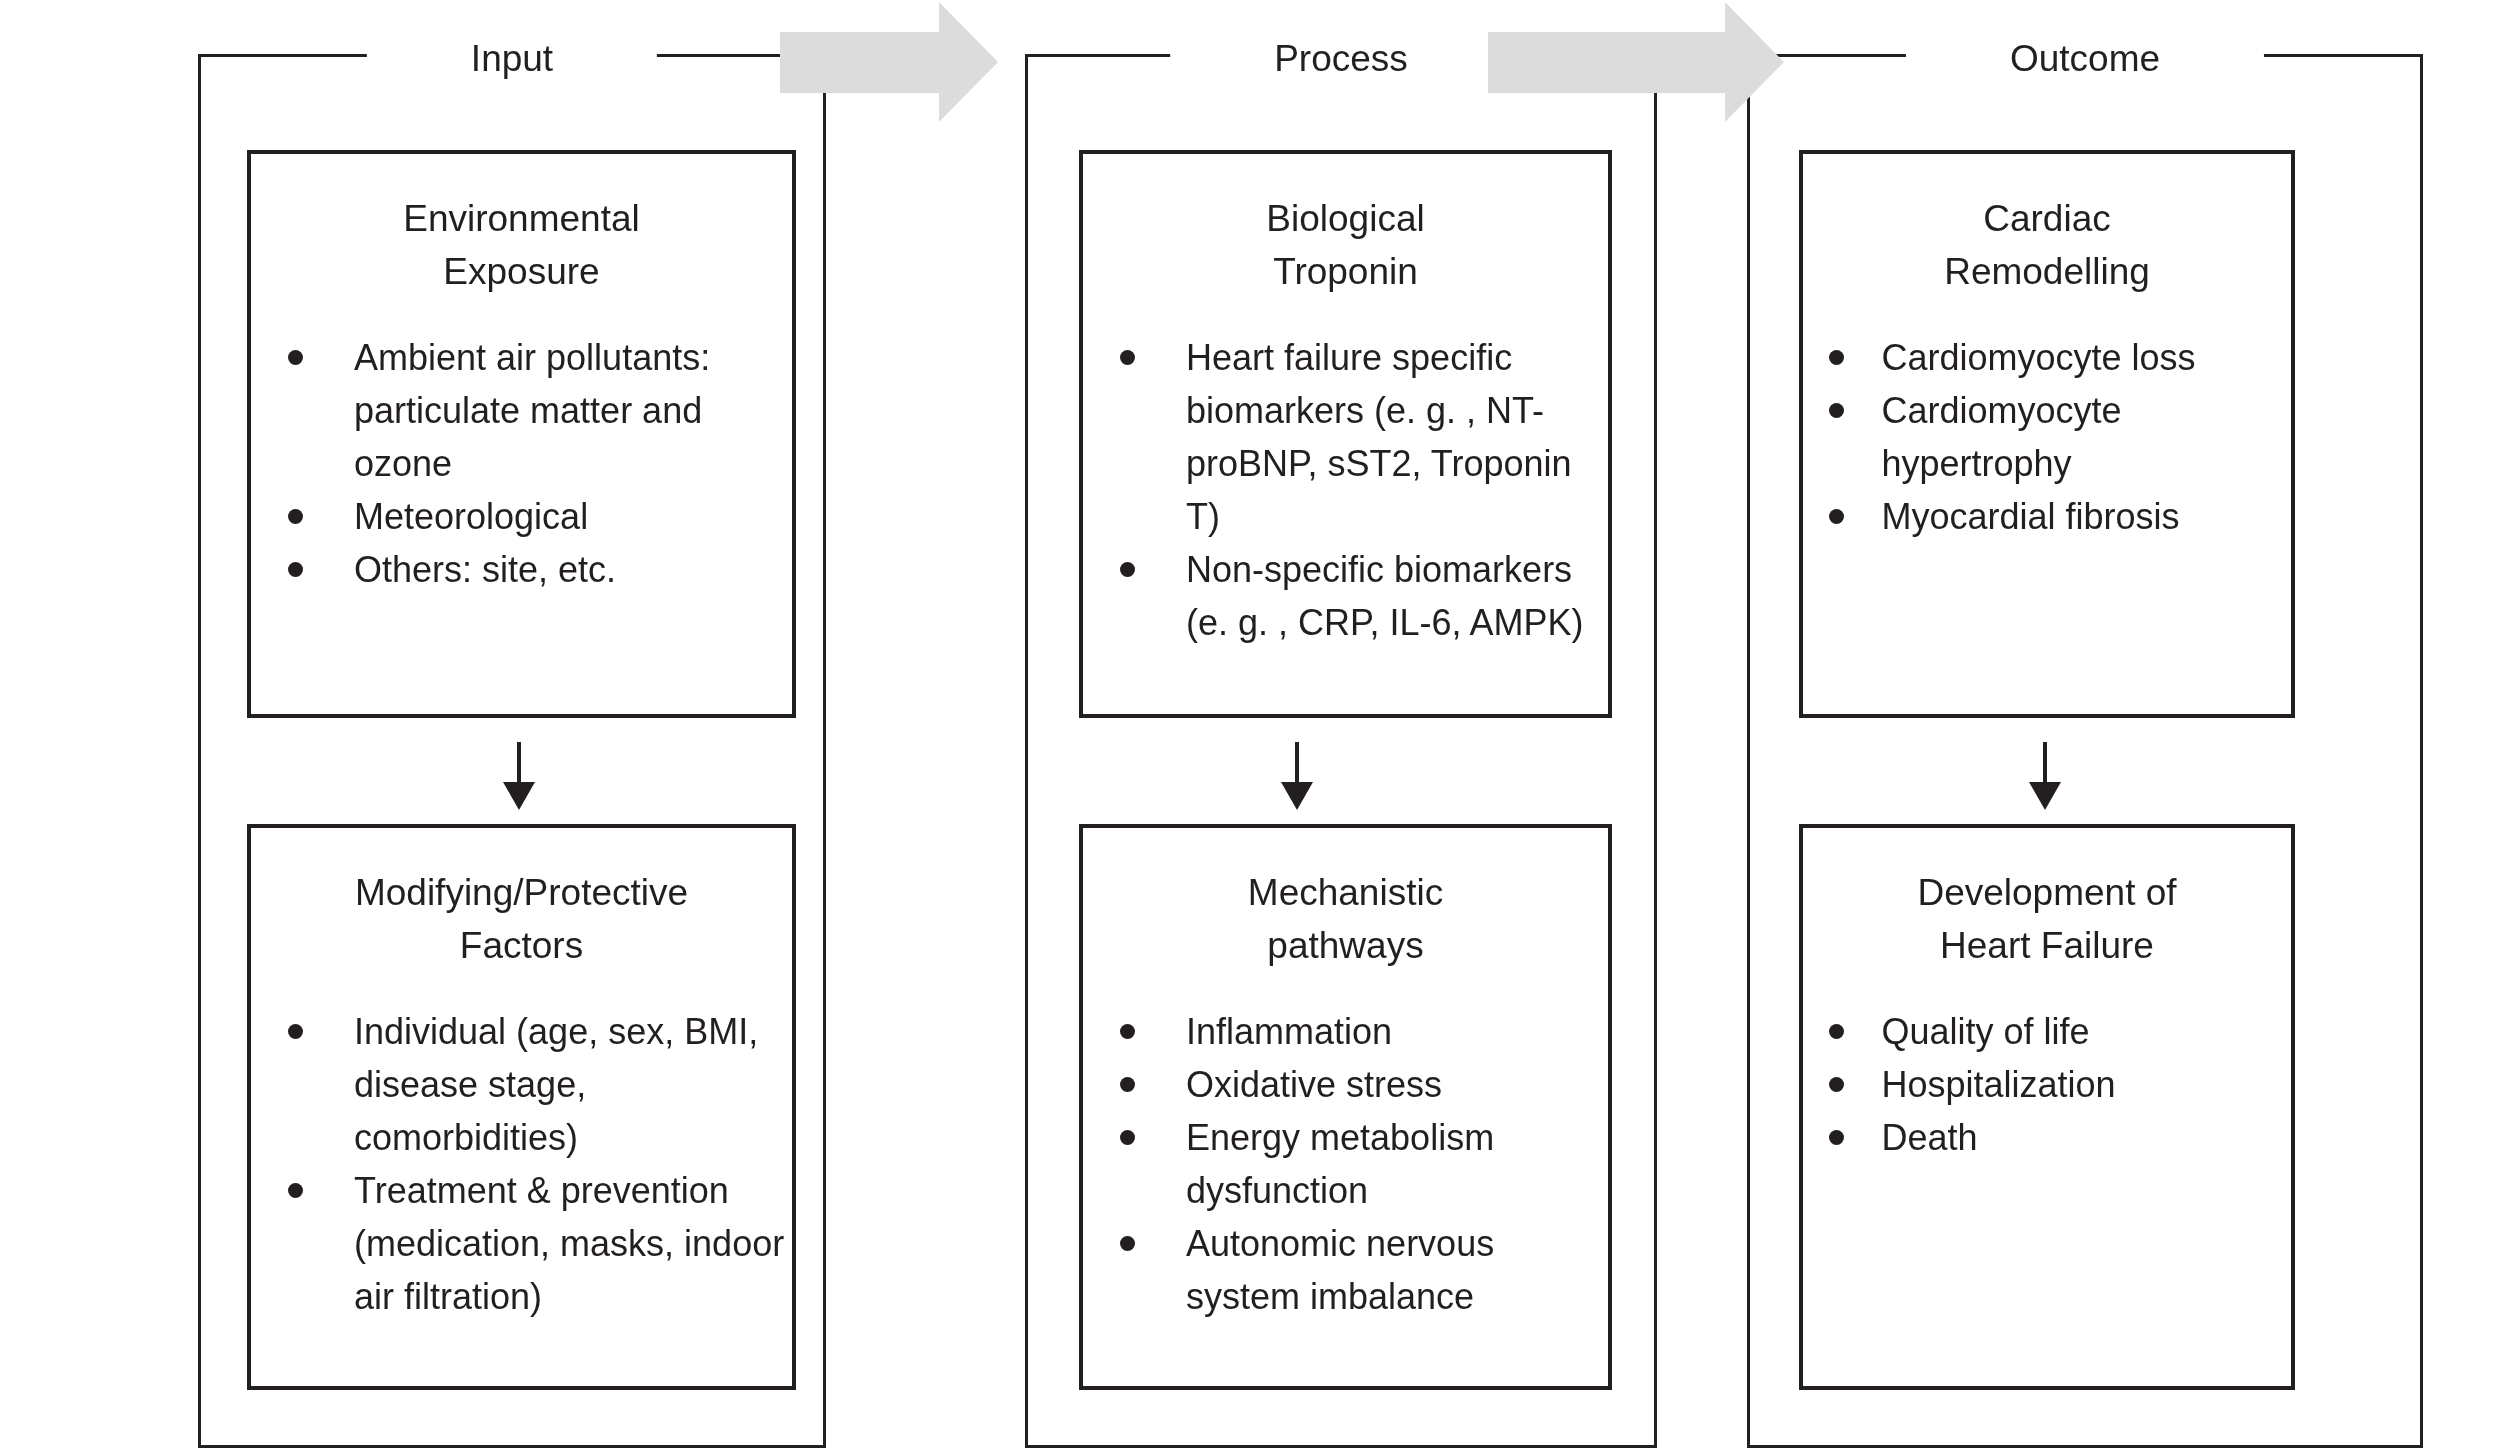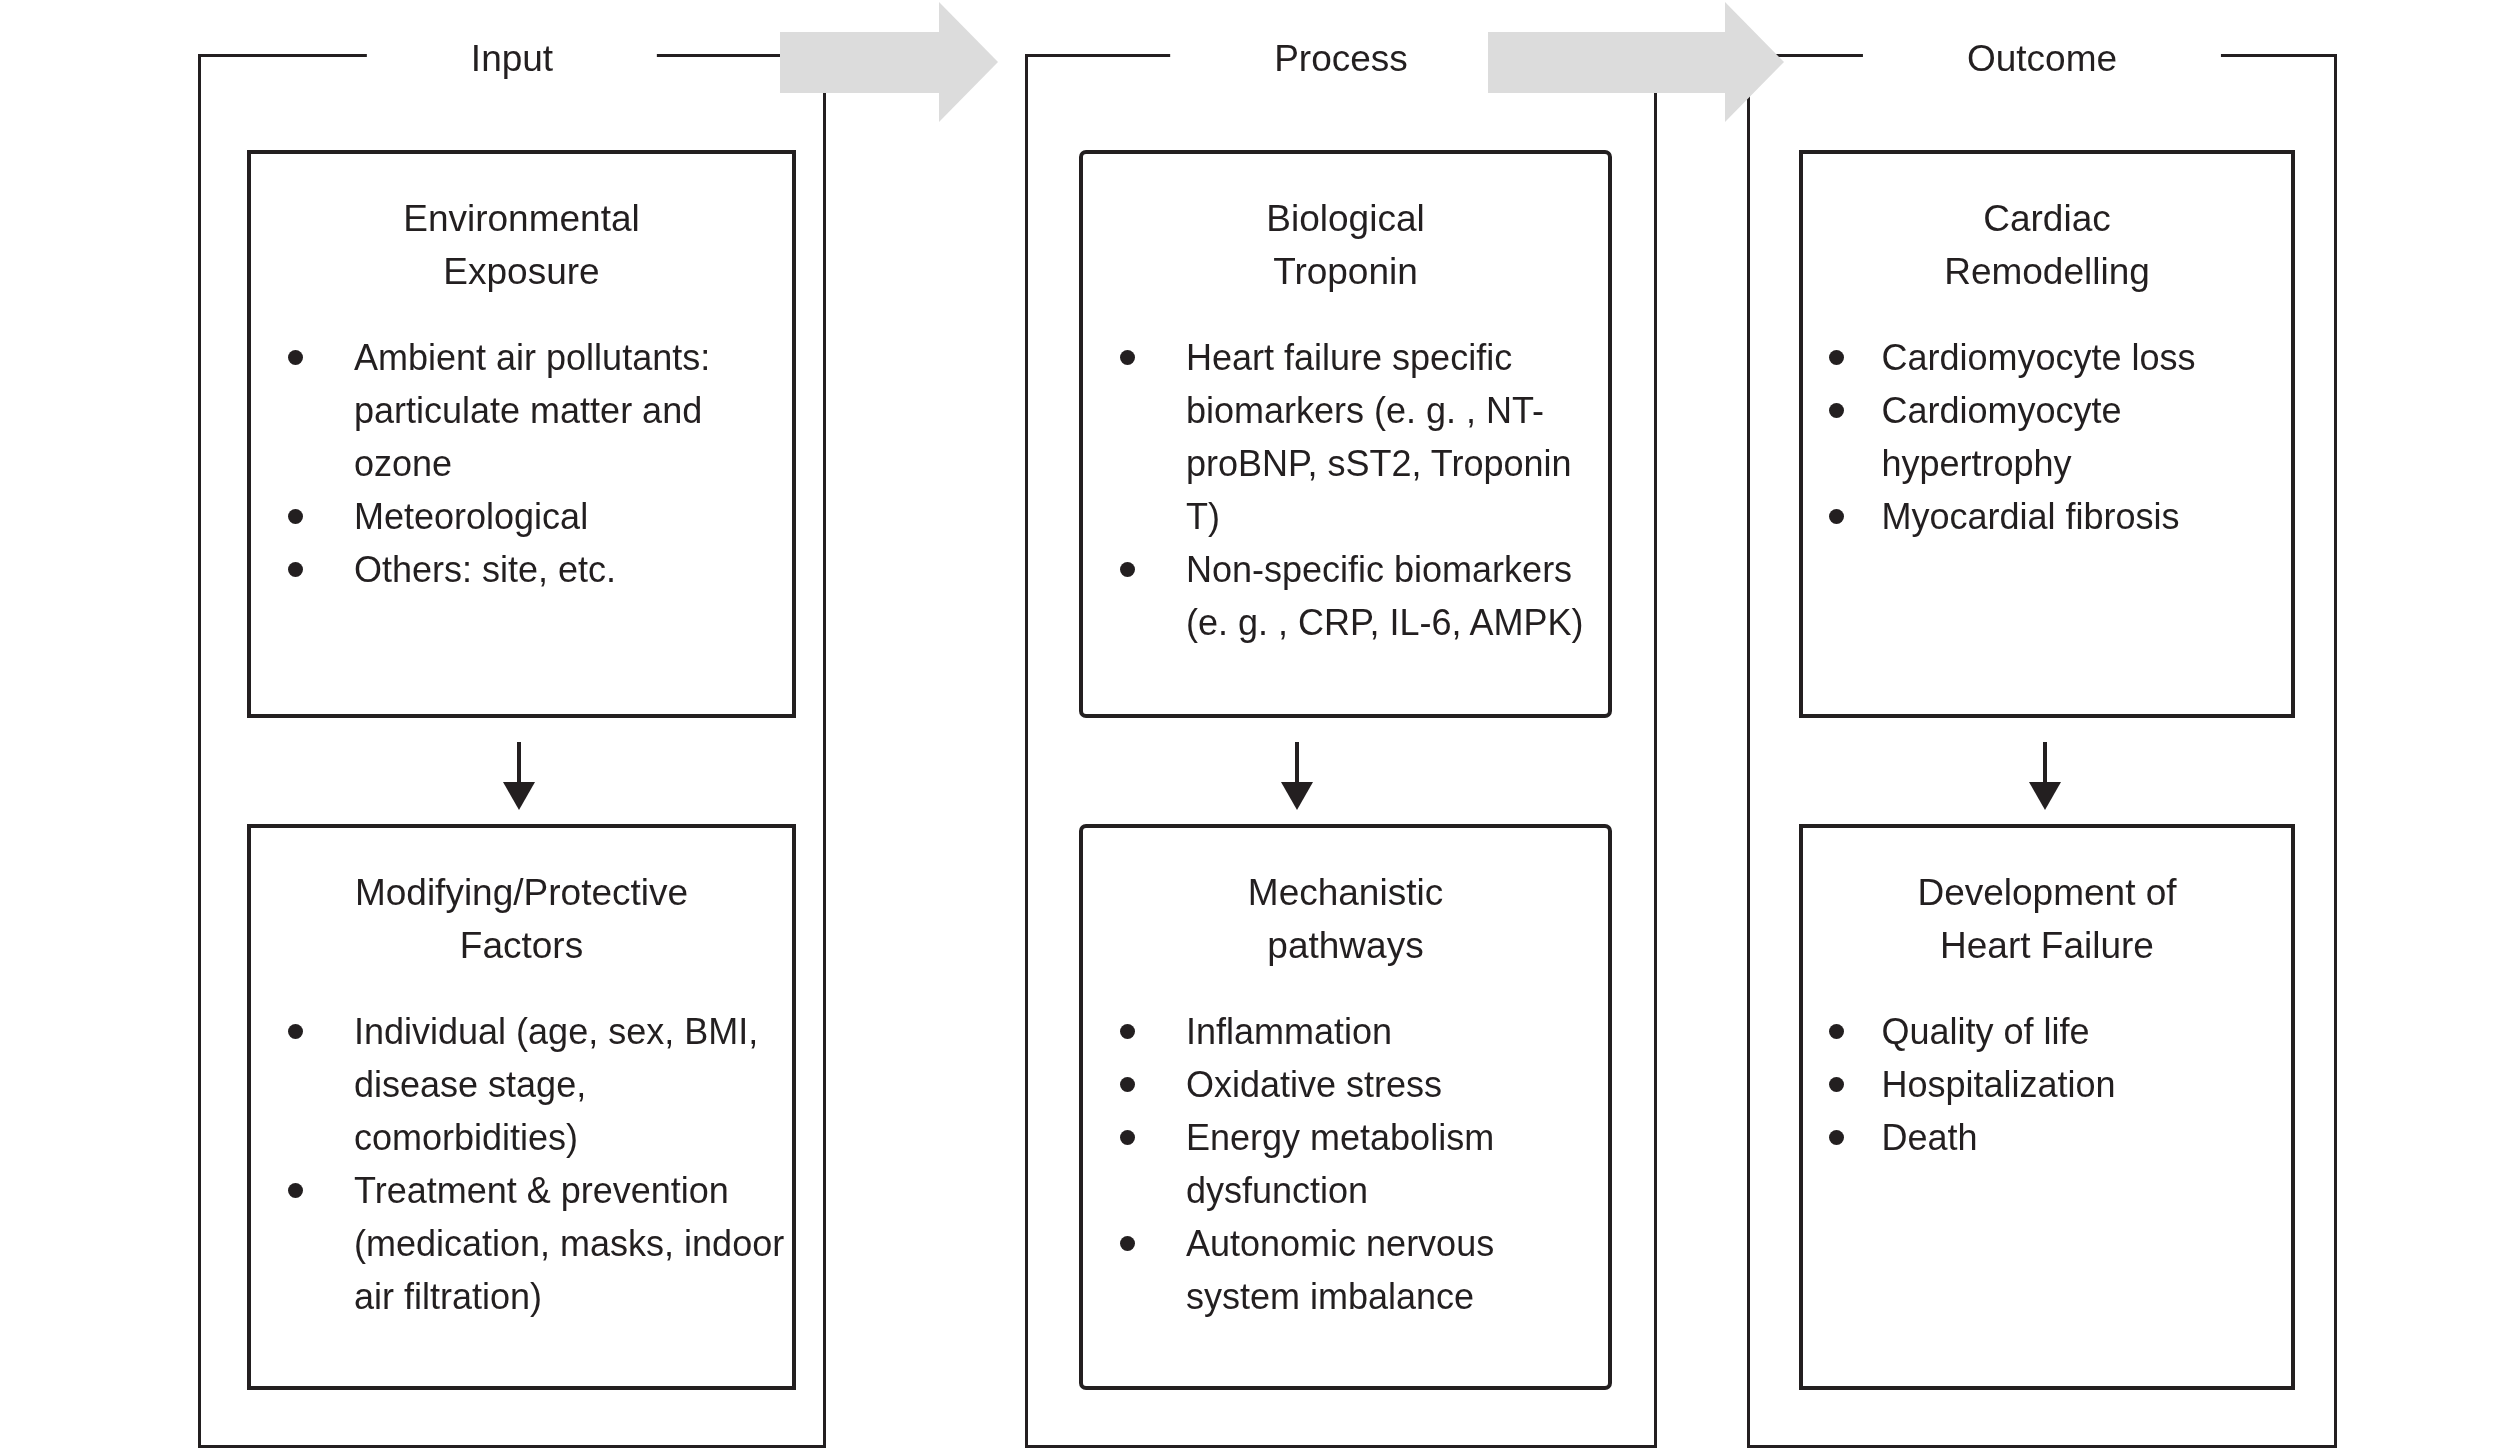--- a/index.html
+++ b/index.html
@@ -16,41 +16,41 @@
     font-family:"Liberation Sans","DejaVu Sans",sans-serif;
     color:var(--ink,#231f20);
   }
   .outer-box{
     position:absolute;
     top:54px;height:1394px;
     border:3.2px solid var(--ink,#231f20);
   }
   .outer-box.col1{left:198px;width:628px;}
   .outer-box.col2{left:979px;width:632px;margin-left:46px;}
-  .outer-box.col3{left:1747px;width:590px;}
+  .outer-box.col3{left:1747px;width:676px;}
   .hlabel{
     position:absolute;
     top:-25px;left:50%;
     transform:translateX(-50%);
     height:53px;line-height:53px;
     background:var(--background,#fff);
     padding:0 104px;
     font-size:37px;
     white-space:nowrap;
     z-index:2;
   }
   .inner-box{
     position:absolute;
     border:4px solid var(--ink,#231f20);
     background:var(--background,#fff);
   }
   .inner-box.row1{top:93px;height:568px;}
   .inner-box.row2{top:767px;height:566px;}
   .col1 .inner-box{left:46px;width:549px;}
-  .col2 .inner-box{left:51px;width:533px;border-radius:7px;}
+  .col2 .inner-box{left:51px;width:533px;}
   .col3 .inner-box{left:49px;width:496px;}
   .box-title{
     margin-top:38px;margin-bottom:33px;
     text-align:center;
     font-size:37px;line-height:53px;
   }
   .bullet-list{margin:0;padding:0;}
   .li{
     display:flex;
     align-items:flex-start;

